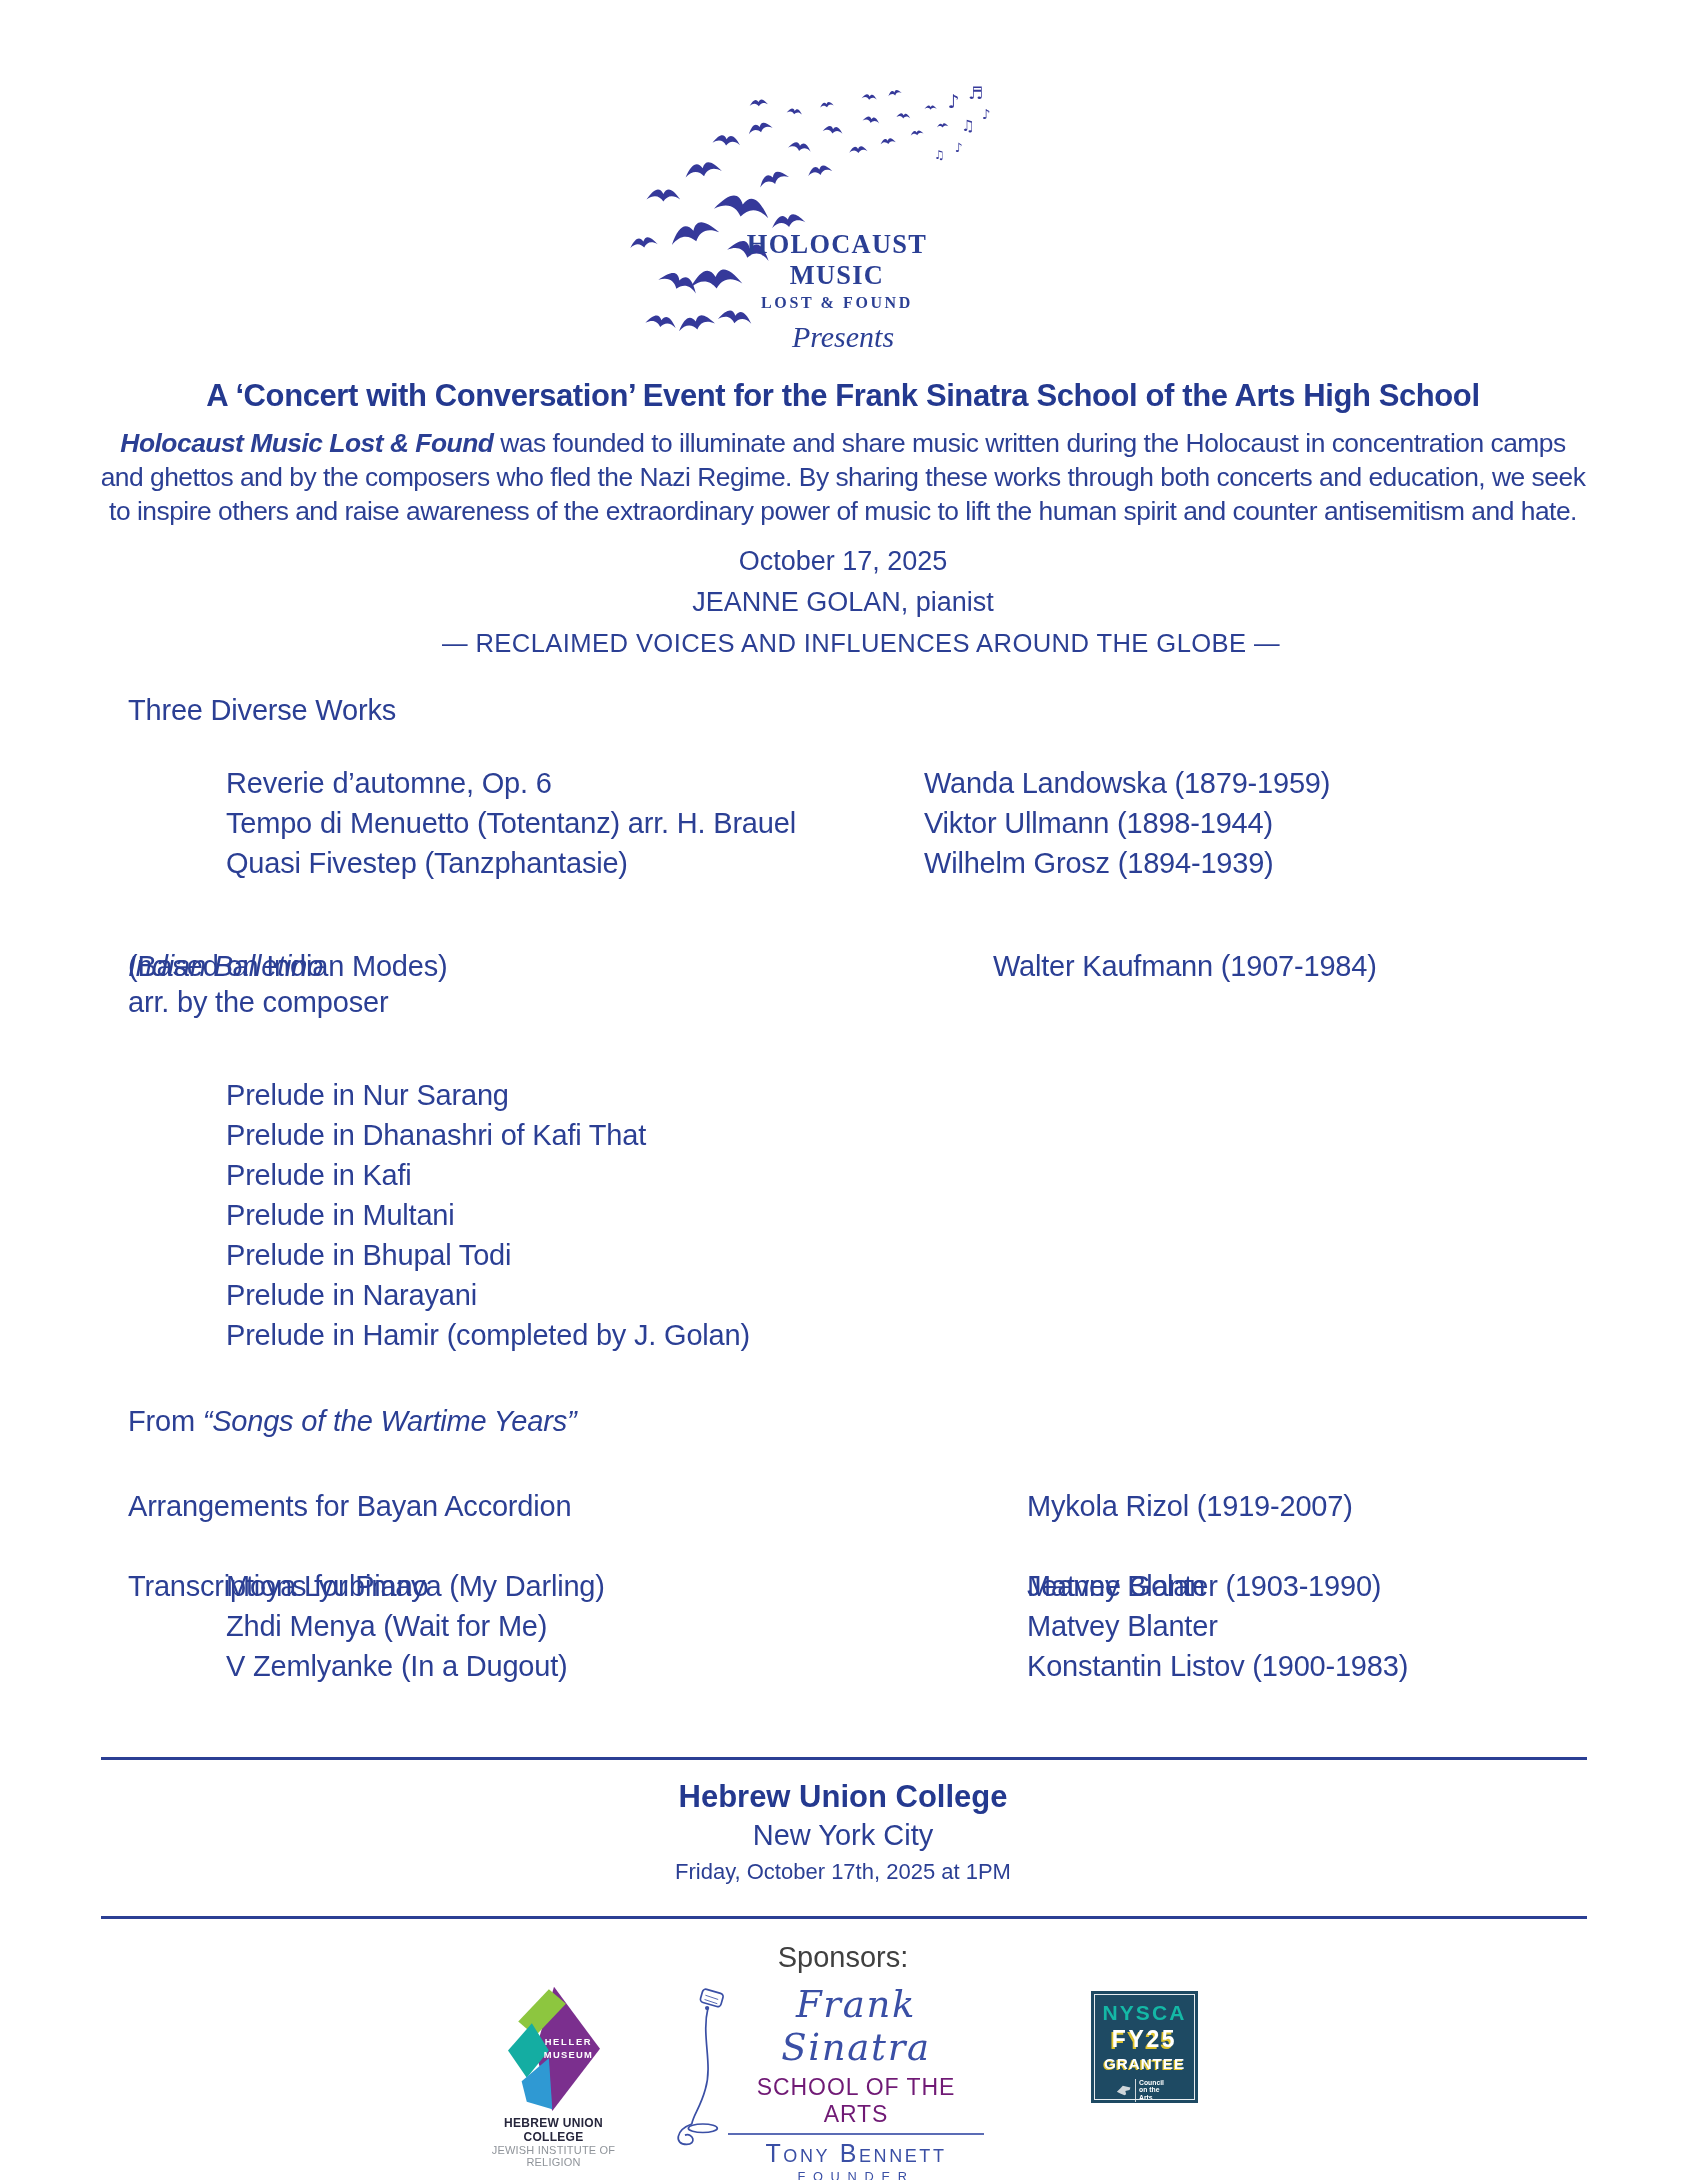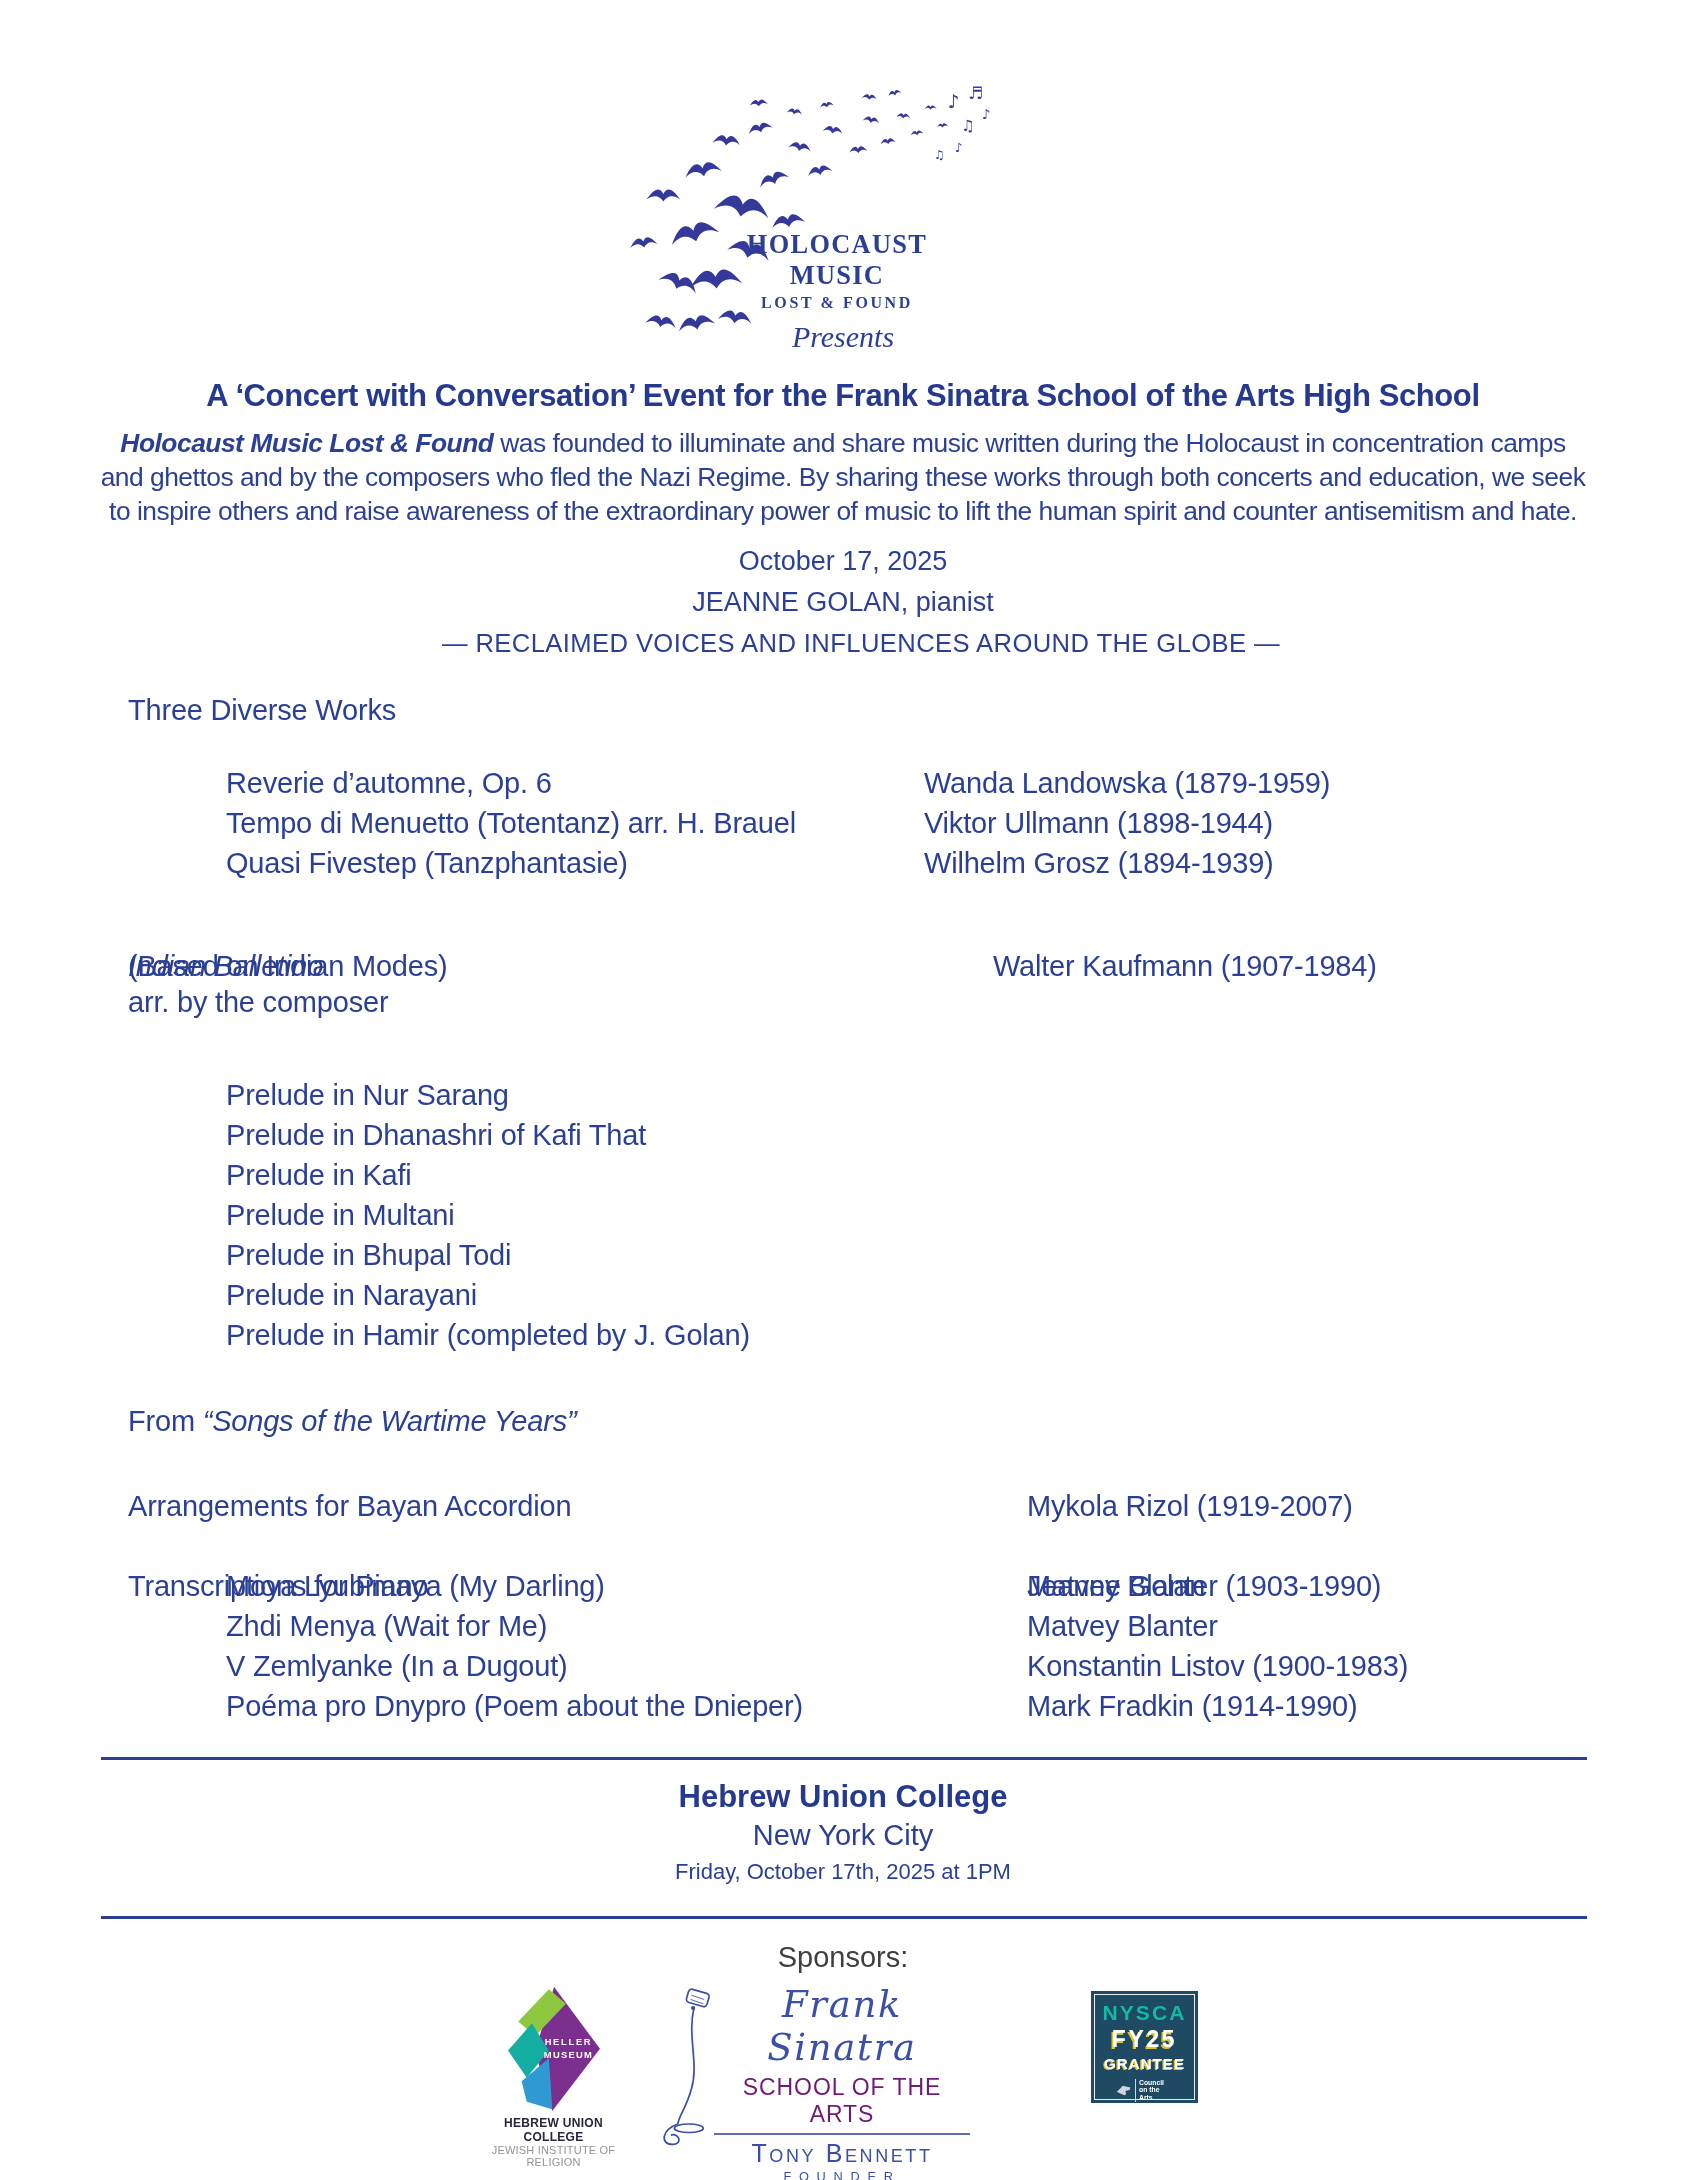--- a/index.html
+++ b/index.html
@@ -42,21 +42,21 @@
   #rule1{top:1757px;} #rule2{top:1916px;}
   #venue-name{top:1779px;font-size:31px;font-weight:bold;color:#24398f;}
   #venue-city{top:1819px;font-size:29px;}
   #venue-dt{top:1859px;font-size:22px;}
   #sponsors-label{top:1941px;font-size:29px;font-weight:normal;color:#404040;}
   
   #heller{left:482px;top:1985px;width:143px;text-align:center;}
   #heller-hex{margin:0 auto;display:block;}
   #heller-org1{font-size:12px;font-weight:bold;color:#26263c;letter-spacing:0.3px;margin-top:5.1px;}
   #heller-org2{font-size:11px;color:#8f949a;letter-spacing:0.2px;}
-  #sinatra{left:653px;top:1983px;width:320px;height:162px;}
+  #sinatra{left:667px;top:1983px;width:320px;height:162px;}
   #mic{position:absolute;left:0;top:1.7px;}
   #sin-text{position:absolute;left:61px;top:0;width:256px;text-align:center;}
   #sin-signature{font-family:"DejaVu Serif",serif;font-style:italic;font-size:37px;letter-spacing:1.7px;color:#3a4fa5;}
   #sin-school{font-size:23px;letter-spacing:0.9px;color:#701a75;margin-top:5.1px;padding-bottom:5.1px;border-bottom:2.6px solid #5b6cb5;}
   #sin-founder{font-size:25px;font-variant-caps:small-caps;letter-spacing:2.6px;color:#3a4fa5;margin-top:3.4px;}
   #sin-founder-label{font-size:12.8px;letter-spacing:7.7px;color:#3a4fa5;margin-top:1.7px;}
   #nysca{left:1091px;top:1991px;width:107px;height:112px;background:#1e4a63;text-align:center;}
   #nysca:after{content:"";position:absolute;left:3.4px;top:3.4px;right:3.4px;bottom:3.4px;border:1.7px solid #e8edf0;pointer-events:none;}
   #nysca-l1{font-size:21px;font-weight:800;color:#14b8a6;letter-spacing:2.1px;margin-top:10.2px;}
   #nysca-l2{font-size:23px;font-weight:800;color:#ffffff;letter-spacing:2.6px;text-shadow:-1.7px 1.7px 0 #dfc42f;margin-top:0.9px;}
@@ -181,24 +181,20 @@
       <span class="c1055">Matvey Blanter (1903-1990)</span>
     </div>
     <div class="prow">
       <span class="t115">Zhdi Menya (Wait for Me)</span>
       <span class="c1055">Matvey Blanter</span>
     </div>
     <div class="prow">
       <span class="t115">V Zemlyanke (In a Dugout)</span>
       <span class="c1055">Konstantin Listov (1900-1983)</span>
     </div>
-    <div class="prow">
-      <span class="t115">Poéma pro Dnypro (Poem about the Dnieper)</span>
-      <span class="c1055">Mark Fradkin (1914-1990)</span>
-    </div>
   </div>
 
   <div id="rule1" class="abs rule"></div>
   <div id="venue-name" class="abs center">Hebrew Union College</div>
   <div id="venue-city" class="abs center">New York City</div>
   <div id="venue-dt" class="abs center">Friday, October 17th, 2025 at 1PM</div>
   <div id="rule2" class="abs rule"></div>
 
   <div id="sponsors-label" class="abs center">Sponsors:</div>
 

